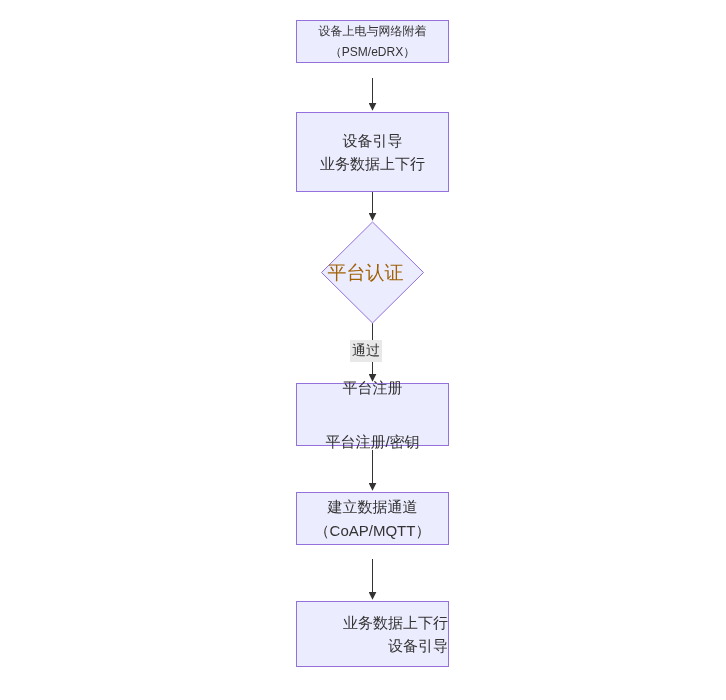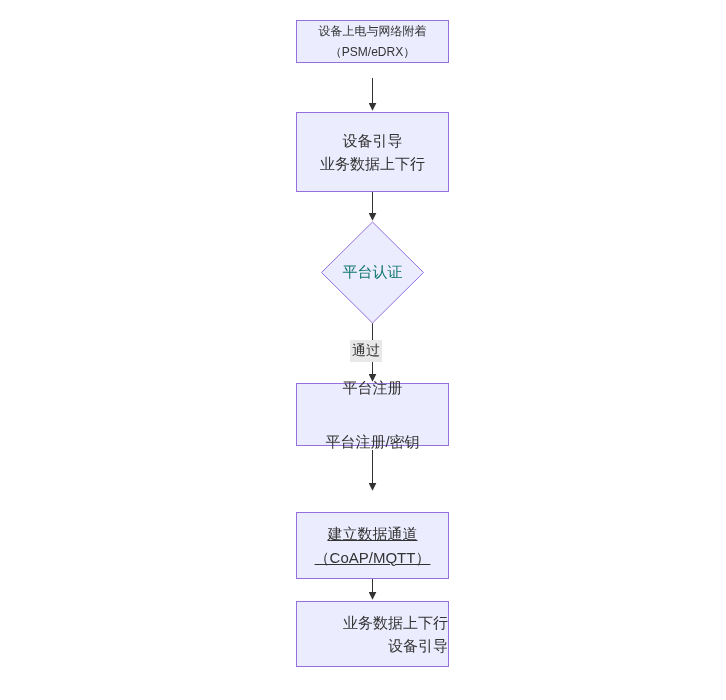--- a/index.html
+++ b/index.html
@@ -49,29 +49,29 @@
   .node.small-text {
     font-size: 12px;
     line-height: 1.7;
   }
   .node-line {
     display: block;
     white-space: nowrap;
   }
   .diamond-label {
     position: absolute;
-    left: 322px;
+    left: 315px;
     top: 258px;
     width: 101px;
     height: 29px;
     display: flex;
     align-items: center;
     justify-content: center;
-    color: #0f766e;
-    font-size: 15px;
+    color: #a16207;
+    font-size: 19px;
   }
   .edge-label {
     position: absolute;
     left: 350px;
     top: 340px;
     min-width: 31px;
     height: 22px;
     box-sizing: border-box;
     background: #e8e8e8;
     color: #333333;
@@ -119,21 +119,21 @@
 
   <div class="edge-label">
     <span>通过</span>
   </div>
 
   <div class="node" style="top: 383px; height: 63px; gap: 30px;">
     <span class="node-line">平台注册</span>
     <span class="node-line">平台注册/密钥</span>
   </div>
 
-  <div class="node" style="top: 512px; height: 67px; text-decoration: underline;">
+  <div class="node" style="top: 492px; height: 53px;">
     <span class="node-line">建立数据通道</span>
     <span class="node-line">（CoAP/MQTT）</span>
   </div>
 
   <div class="node" style="top: 601px; height: 66px; align-items: flex-end;">
     <span class="node-line">业务数据上下行</span>
     <span class="node-line">设备引导</span>
   </div>
 
 </div>

